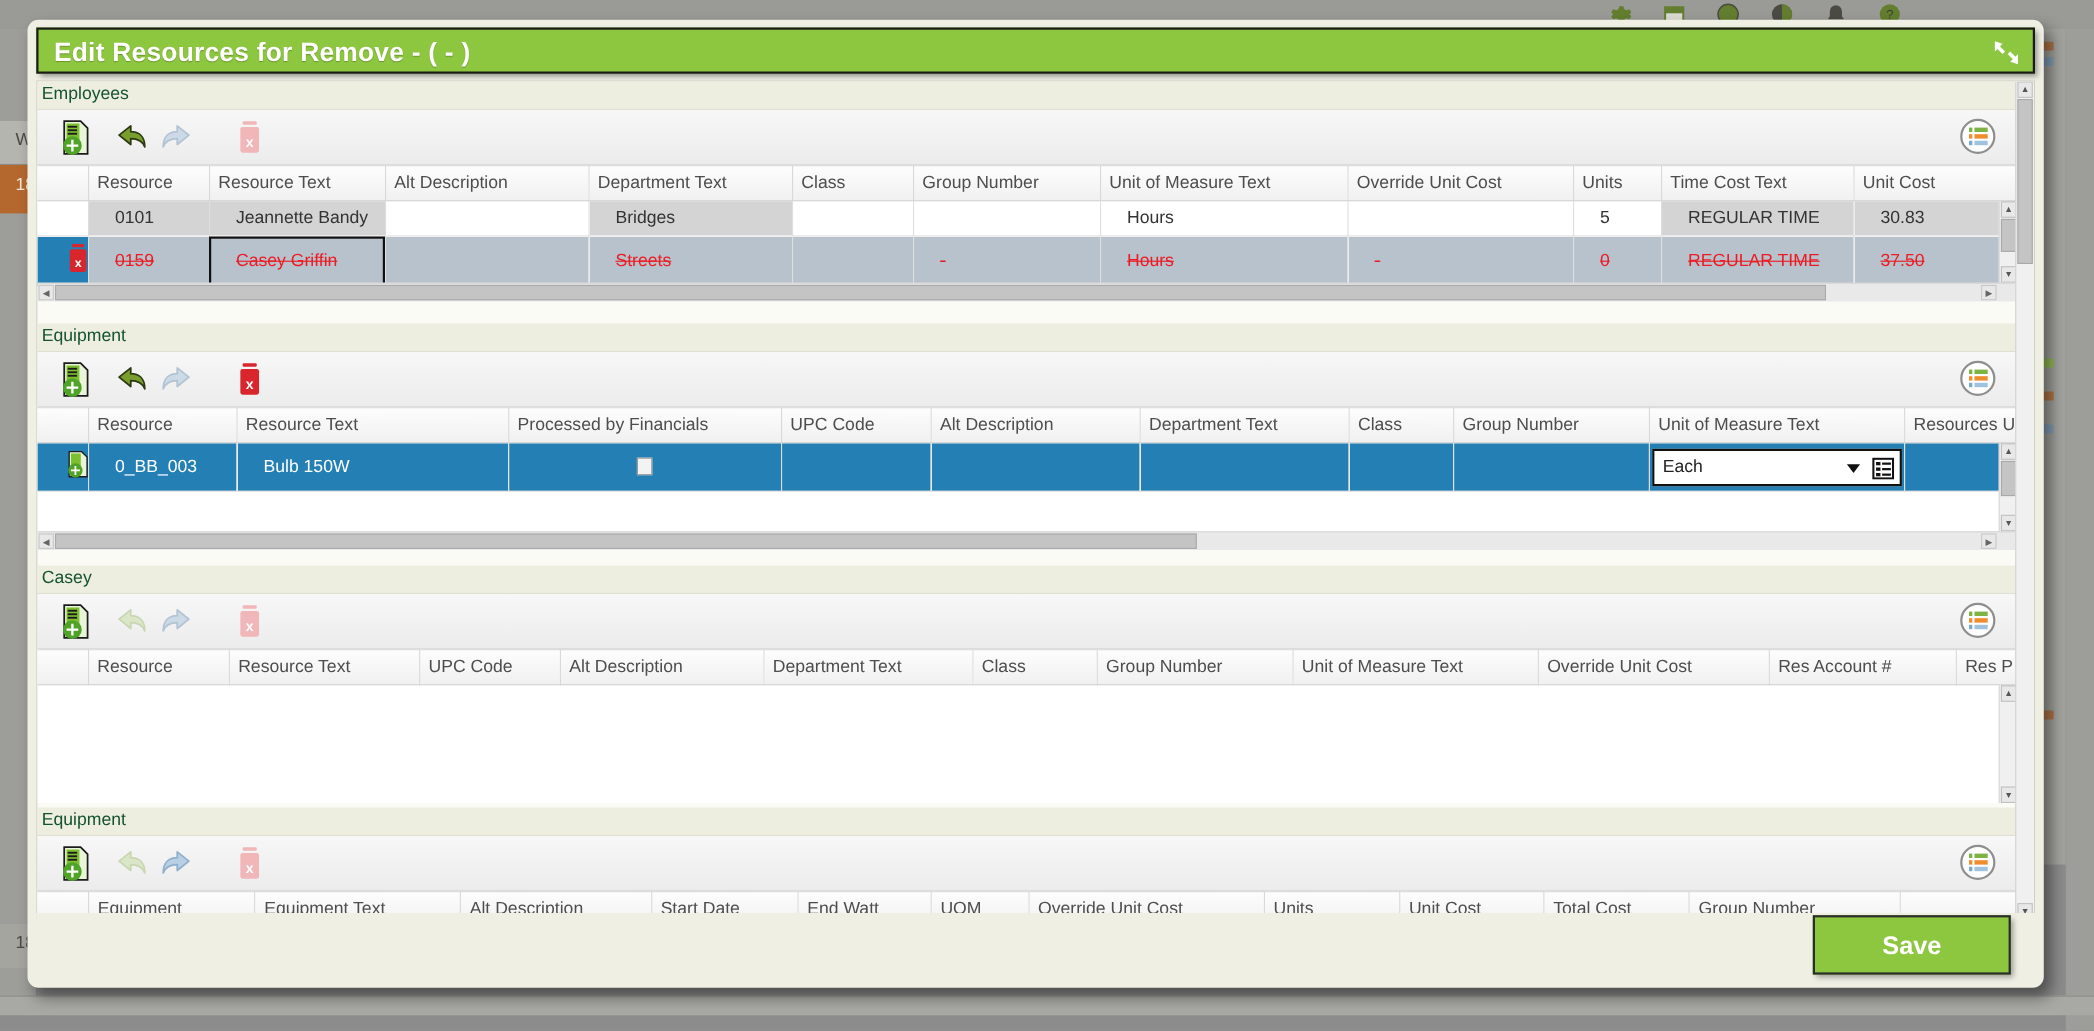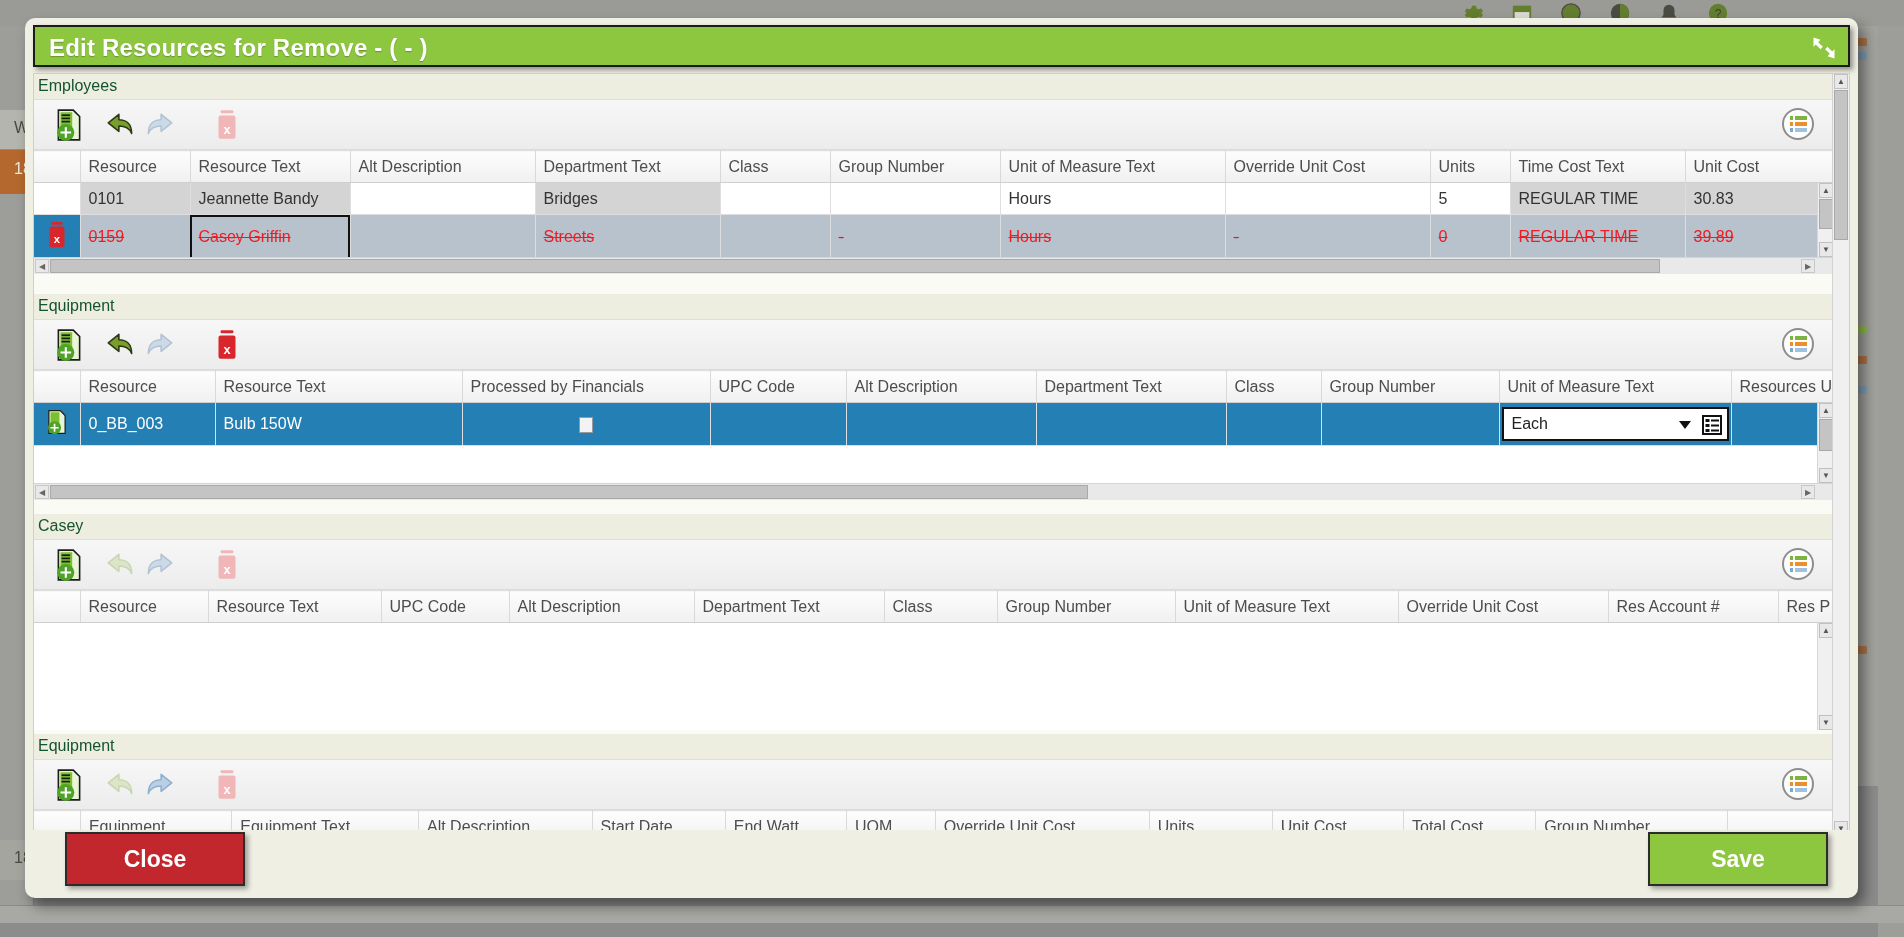--- a/index.html
+++ b/index.html
@@ -132,21 +132,21 @@
     border-right: 1px solid #d9d9d9;
     border-bottom: 1px solid #cfcfcf;
     border-top: 1px solid #dedede;
     font-weight: normal; color: #4d4d4d;
     text-align: left; padding: 5px 8px; height: 32px;
     white-space: nowrap; overflow: hidden;
   }
   table.grid td {
     border-right: 1px solid #dedede;
     border-bottom: 1px solid #dedede;
-    padding: 5px 8px; height: 32px;
+    padding: 5px 24px; height: 32px;
     white-space: nowrap; overflow: hidden;
     background: #ffffff;
   }
   tr.row-strike td {
     background: #b7c2cc; color: #ec1c24;
     text-decoration: line-through;
   }
   tr.row-sel td { background: #2480b4; color: #ffffff; }
   td.cell-gray { background: #d4d4d4 !important; }
   td.cell-focus {
@@ -400,21 +400,21 @@
               <td>0159</td>
               <td class="cell-focus" style="background:#b7c2cc">Casey Griffin</td>
               <td></td>
               <td>Streets</td>
               <td></td>
               <td>-</td>
               <td>Hours</td>
               <td>-</td>
               <td>0</td>
               <td>REGULAR TIME</td>
-              <td>39.89</td>
+              <td>37.50</td>
             </tr>
           </tbody>
         </table>
         <div class="vscroll-col" style="top:33px; height:74px;">
           <div class="vs-arrow" style="top:0;">▲</div>
           <div class="vs-thumb" style="top:16px; height:30px;"></div>
           <div class="vs-arrow" style="bottom:0;">▼</div>
         </div>
       </div>
       <div class="hscroll">
@@ -725,16 +725,15 @@
     </div>
 
     <div id="body-scroll-track">
       <div class="vs-arrow" style="top:0;">▲</div>
       <div id="body-scroll-thumb"></div>
       <div class="vs-arrow" style="bottom:0;">▼</div>
     </div>
   </div>
 
   <div id="footer">
-    <div id="close-btn">Close</div>
     <div id="save-btn">Save</div>
   </div>
 </div>
 
 </body></html>

